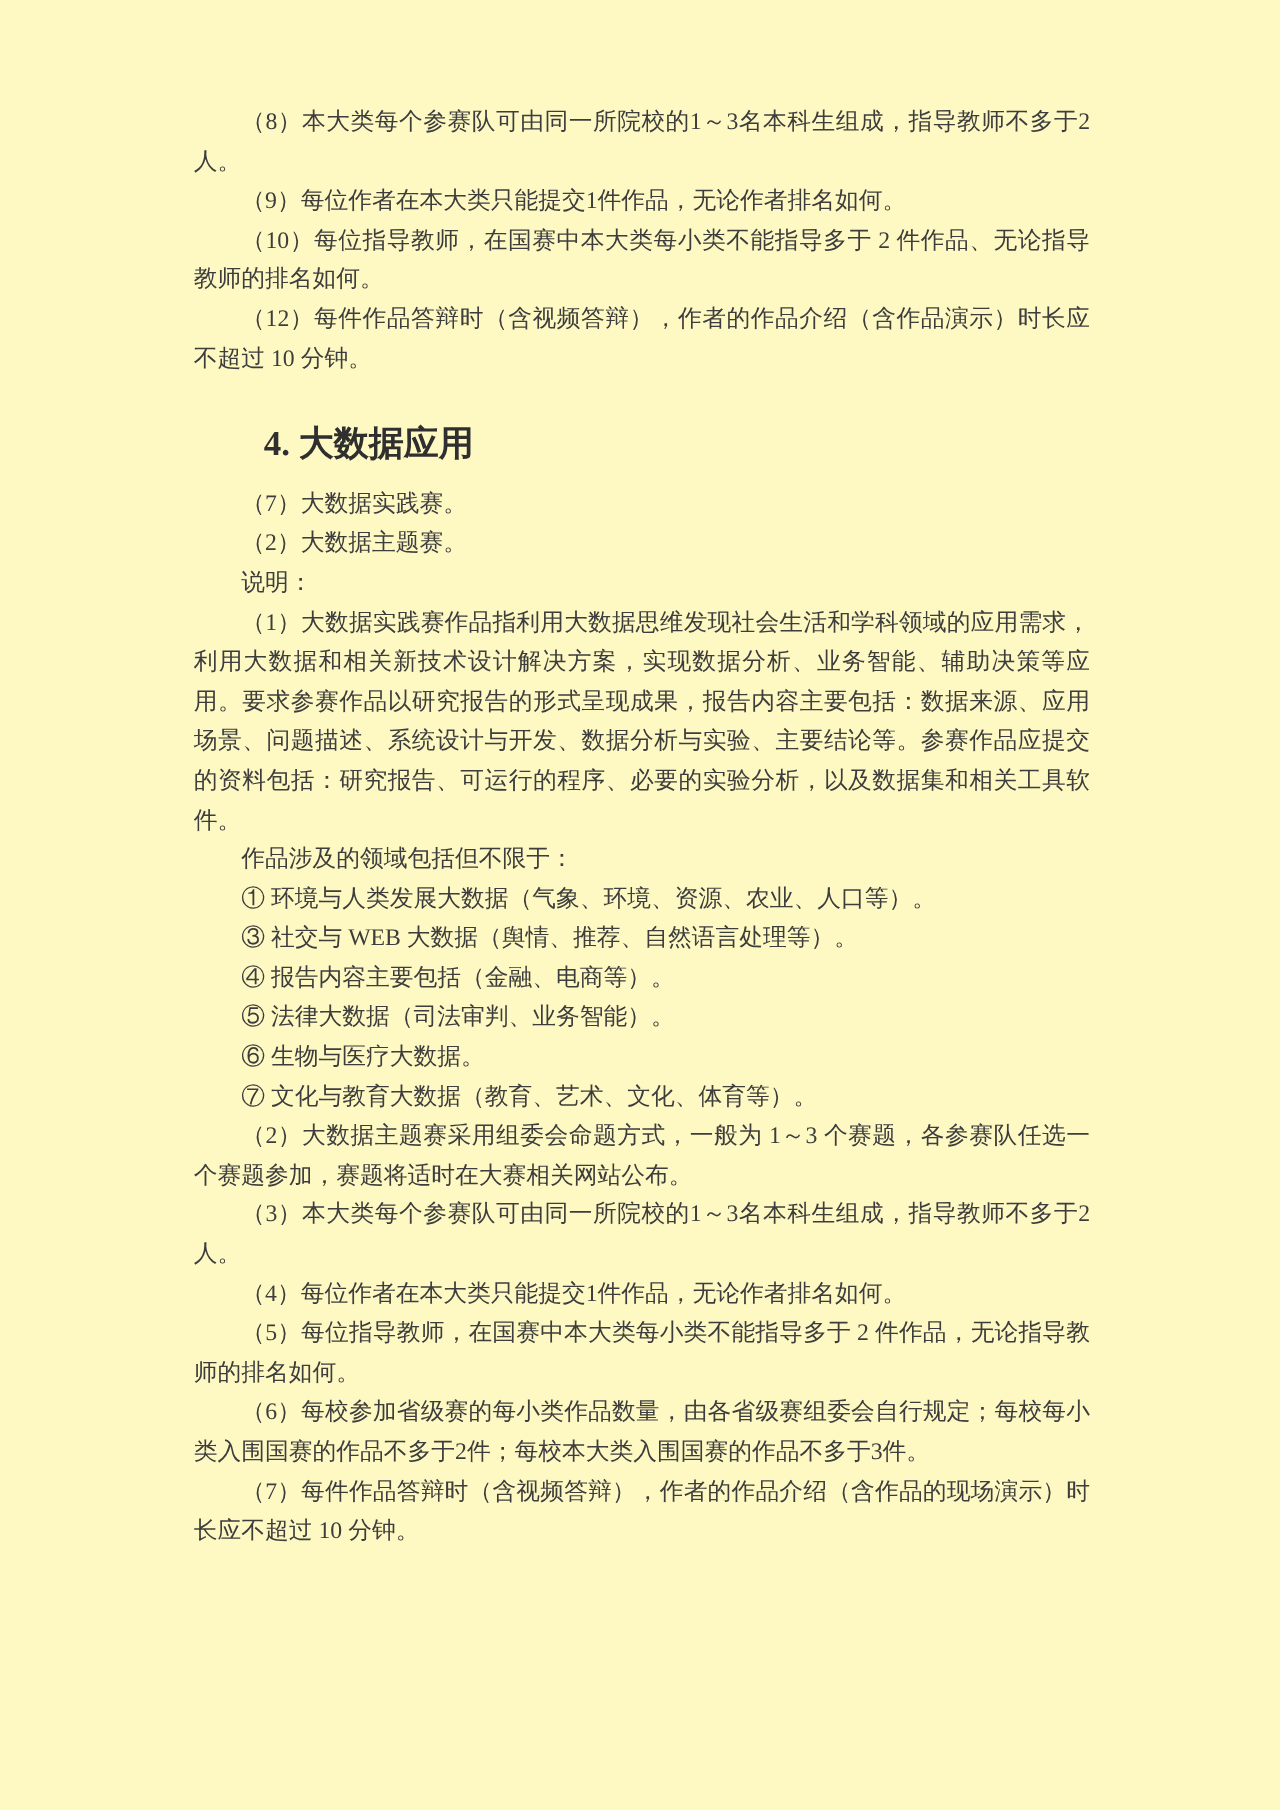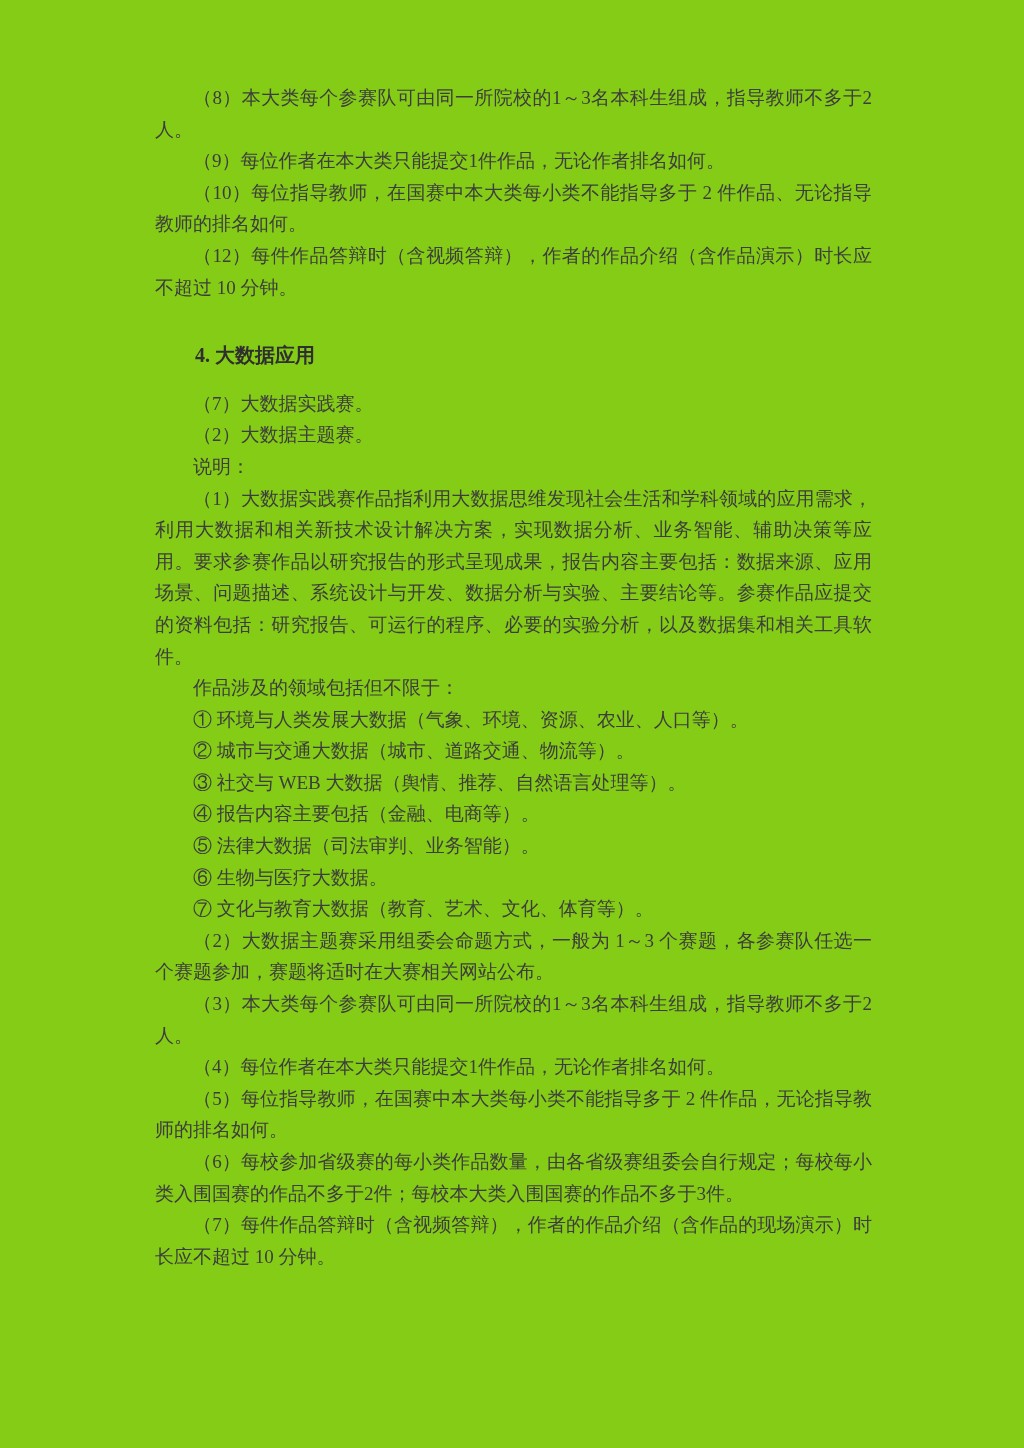--- a/index.html
+++ b/index.html
@@ -26,44 +26,43 @@
     font-size: 19px;
     line-height: 31.6px;
     color: #3d3d3d;
     text-align: justify;
     text-justify: inter-ideograph;
     text-indent: 2em;
     font-weight: normal;
   }
   .heading {
     margin: 37px 0 16px 0;
-    font-size: 20px;
+    font-size: 28px;
     line-height: 31.6px;
     color: #2f2f2f;
     font-weight: bold;
     text-indent: 2em;
   }
 </style>
 </head>
 <body>
 
-<div class="page" style="background: #84cc16;">
+<div class="page" style="background: #fef9c3;">
   <div class="content" style="color: rgb(61, 61, 61);">
       <p class="para">（8）本大类每个参赛队可由同一所院校的1～3名本科生组成，指导教师不多于2人。</p>
       <p class="para">（9）每位作者在本大类只能提交1件作品，无论作者排名如何。</p>
       <p class="para">（10）每位指导教师，在国赛中本大类每小类不能指导多于 2 件作品、无论指导教师的排名如何。</p>
       <p class="para">（12）每件作品答辩时（含视频答辩），作者的作品介绍（含作品演示）时长应不超过 10 分钟。</p>
       <h2 class="heading">4. 大数据应用</h2>
       <p class="para">（7）大数据实践赛。</p>
       <p class="para">（2）大数据主题赛。</p>
       <p class="para">说明：</p>
       <p class="para">（1）大数据实践赛作品指利用大数据思维发现社会生活和学科领域的应用需求，利用大数据和相关新技术设计解决方案，实现数据分析、业务智能、辅助决策等应用。要求参赛作品以研究报告的形式呈现成果，报告内容主要包括：数据来源、应用场景、问题描述、系统设计与开发、数据分析与实验、主要结论等。参赛作品应提交的资料包括：研究报告、可运行的程序、必要的实验分析，以及数据集和相关工具软件。</p>
       <p class="para">作品涉及的领域包括但不限于：</p>
       <p class="para">① 环境与人类发展大数据（气象、环境、资源、农业、人口等）。</p>
-      <p class="para">② 城市与交通大数据（城市、道路交通、物流等）。</p>
       <p class="para">③ 社交与 WEB 大数据（舆情、推荐、自然语言处理等）。</p>
       <p class="para">④ 报告内容主要包括（金融、电商等）。</p>
       <p class="para">⑤ 法律大数据（司法审判、业务智能）。</p>
       <p class="para">⑥ 生物与医疗大数据。</p>
       <p class="para">⑦ 文化与教育大数据（教育、艺术、文化、体育等）。</p>
       <p class="para">（2）大数据主题赛采用组委会命题方式，一般为 1～3 个赛题，各参赛队任选一个赛题参加，赛题将适时在大赛相关网站公布。</p>
       <p class="para">（3）本大类每个参赛队可由同一所院校的1～3名本科生组成，指导教师不多于2人。</p>
       <p class="para">（4）每位作者在本大类只能提交1件作品，无论作者排名如何。</p>
       <p class="para">（5）每位指导教师，在国赛中本大类每小类不能指导多于 2 件作品，无论指导教师的排名如何。</p>
       <p class="para">（6）每校参加省级赛的每小类作品数量，由各省级赛组委会自行规定；每校每小类入围国赛的作品不多于2件；每校本大类入围国赛的作品不多于3件。</p>

